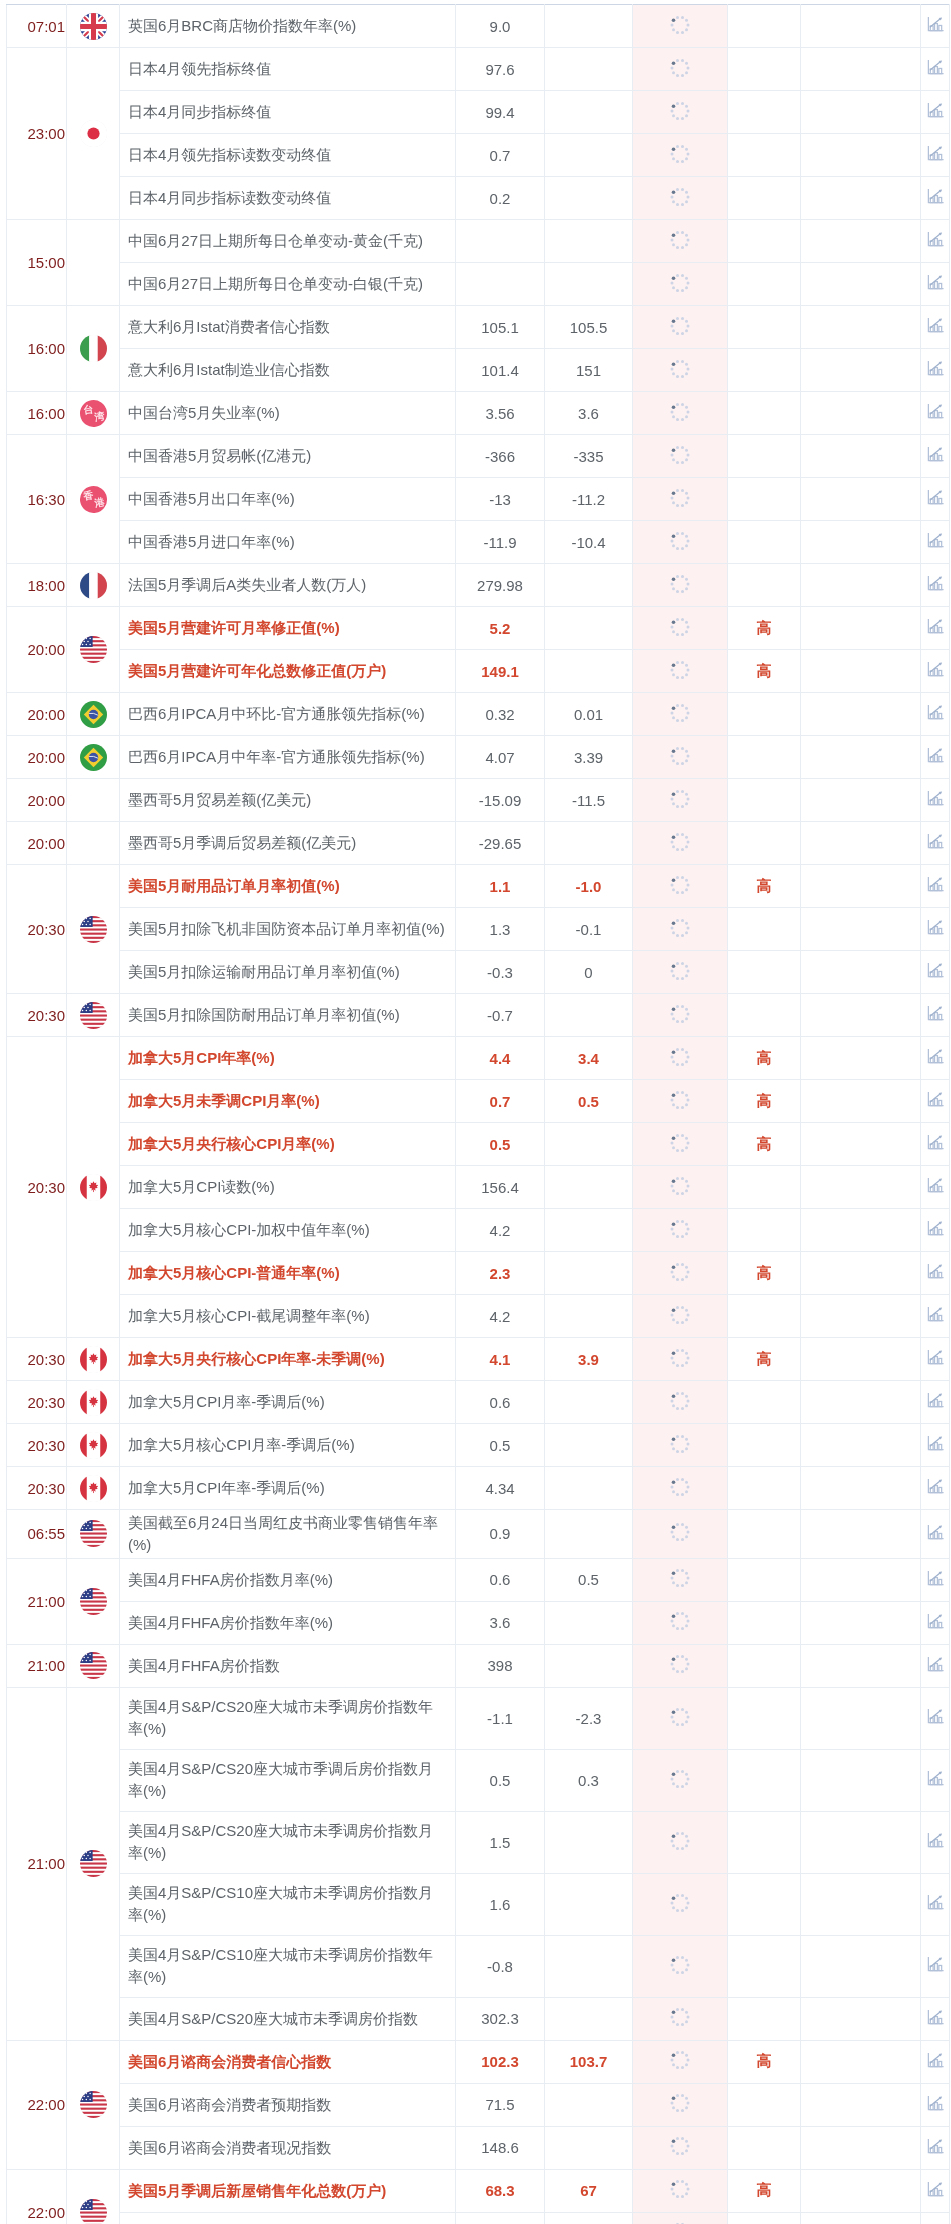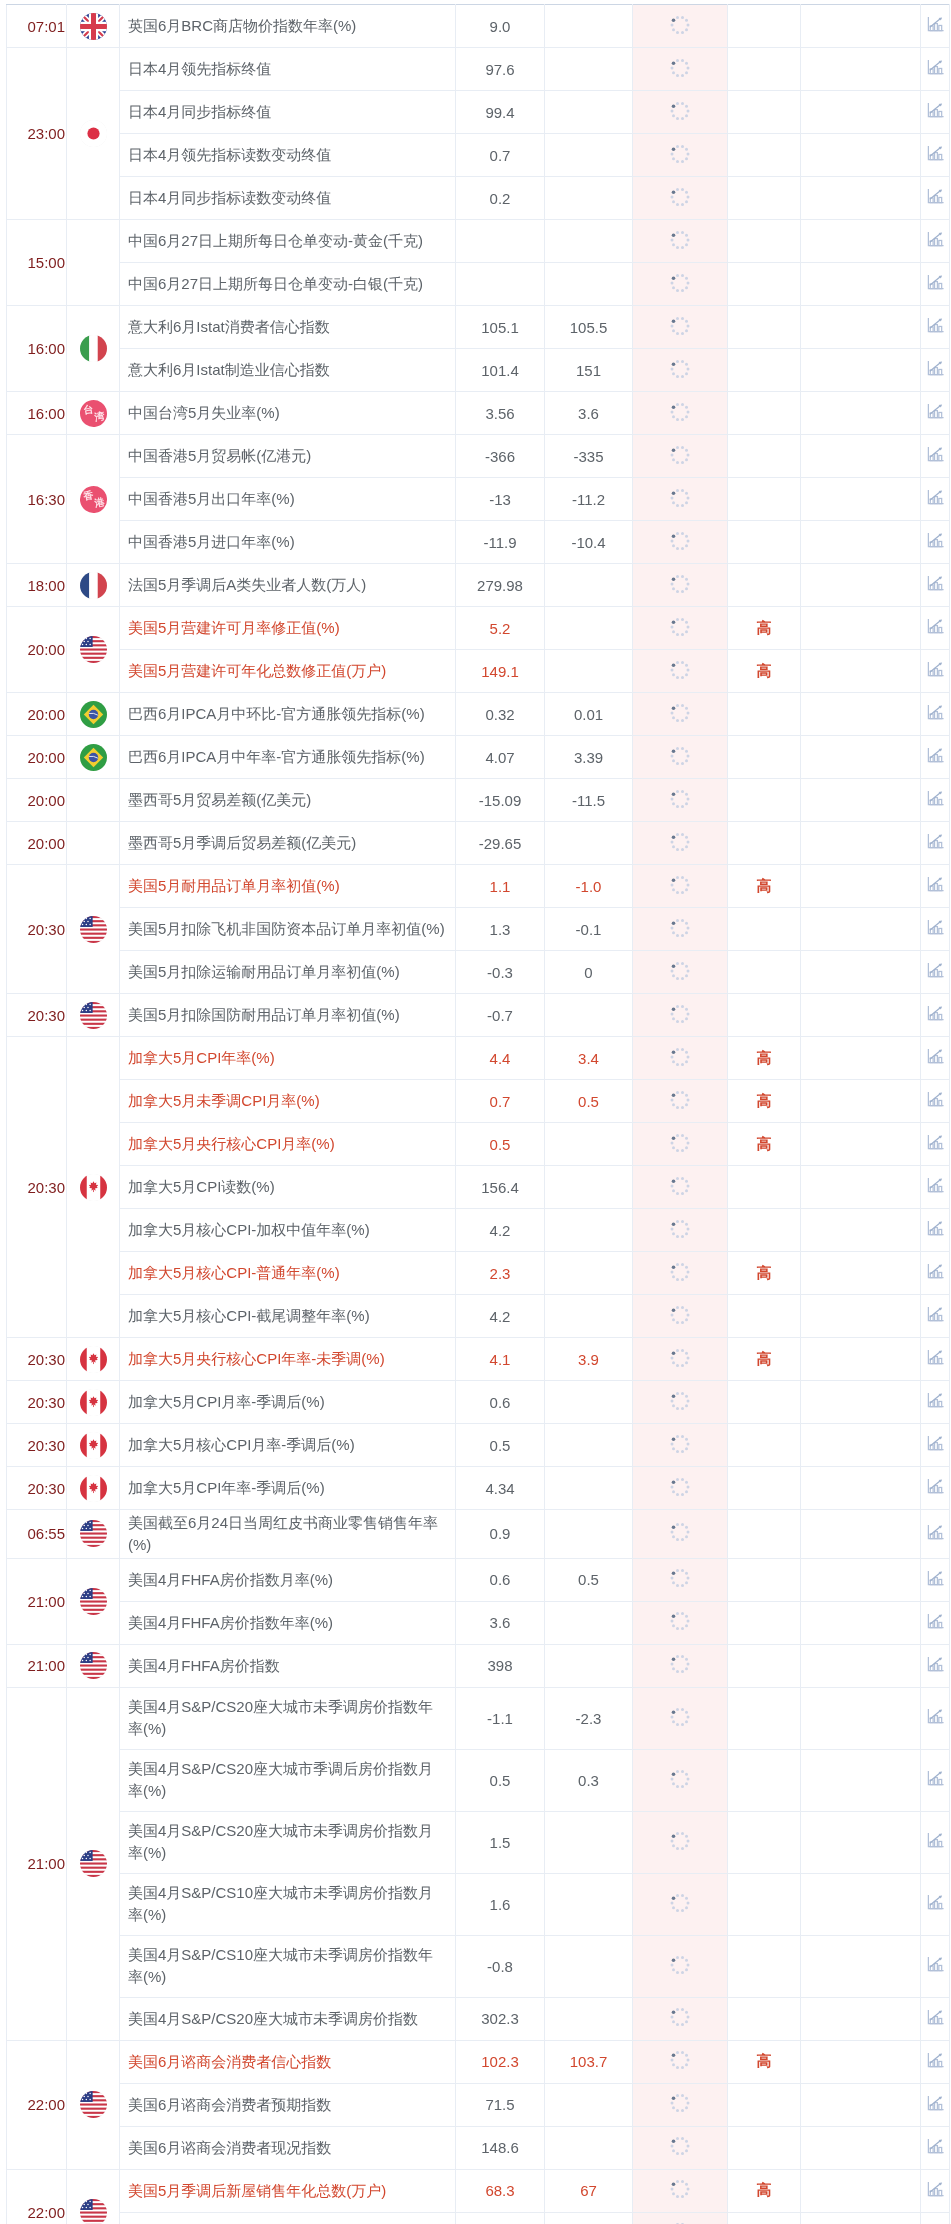--- a/index.html
+++ b/index.html
@@ -22,21 +22,21 @@
   tr.grp > td{border-top:1px solid var(--group-border,#ccd6e4);}
   tr.tall{height:62px;}
   td.c-time{text-align:right;color:#7f1d1d;}
   td.c-flag{text-align:center;}
   td.c-event{padding:2px 8px;text-align:left;line-height:1.45;}
   td.c-val{text-align:center;}
   td.c-spin{background:var(--pending-bg,#fdf1f1);text-align:center;}
   td.c-high{text-align:center;}
   td.c-extra{}
   td.c-chart{text-align:center;}
-  .red{color:var(--accent-red,#d2472e);font-weight:400;}
+  .red{color:var(--accent-red,#d2472e);font-weight:700;}
   .high-badge{color:var(--accent-red,#d2472e);font-weight:700;font-size:15px;}
   .flag{
     display:inline-block;width:27px;height:27px;border-radius:50%;
     overflow:hidden;vertical-align:middle;position:relative;
     box-shadow:inset 0 0 0 1px rgba(0,0,0,0.07);
   }
   .flag svg{display:block;}
   .badge{
     display:inline-block;width:27px;height:27px;border-radius:50%;
     background:#ea5070;position:relative;vertical-align:middle;

